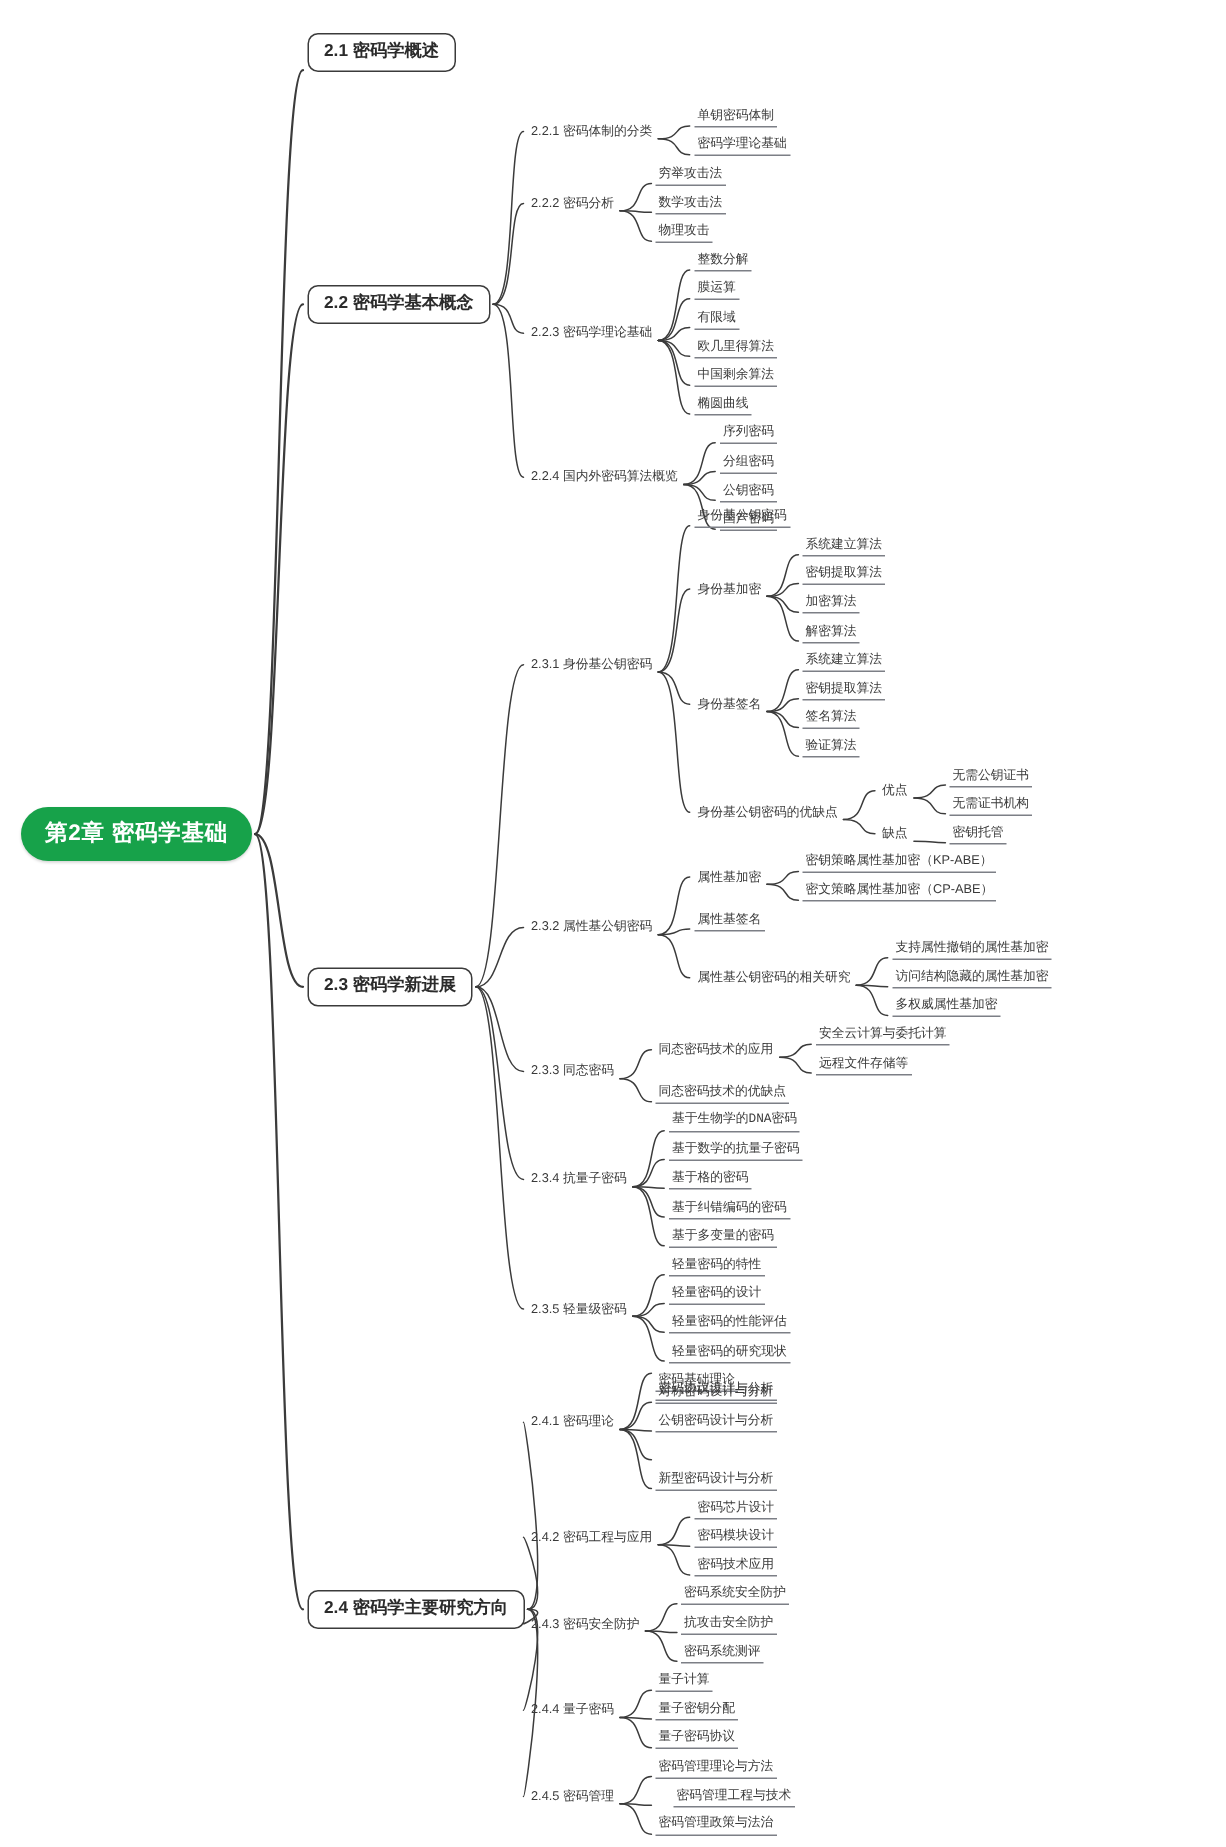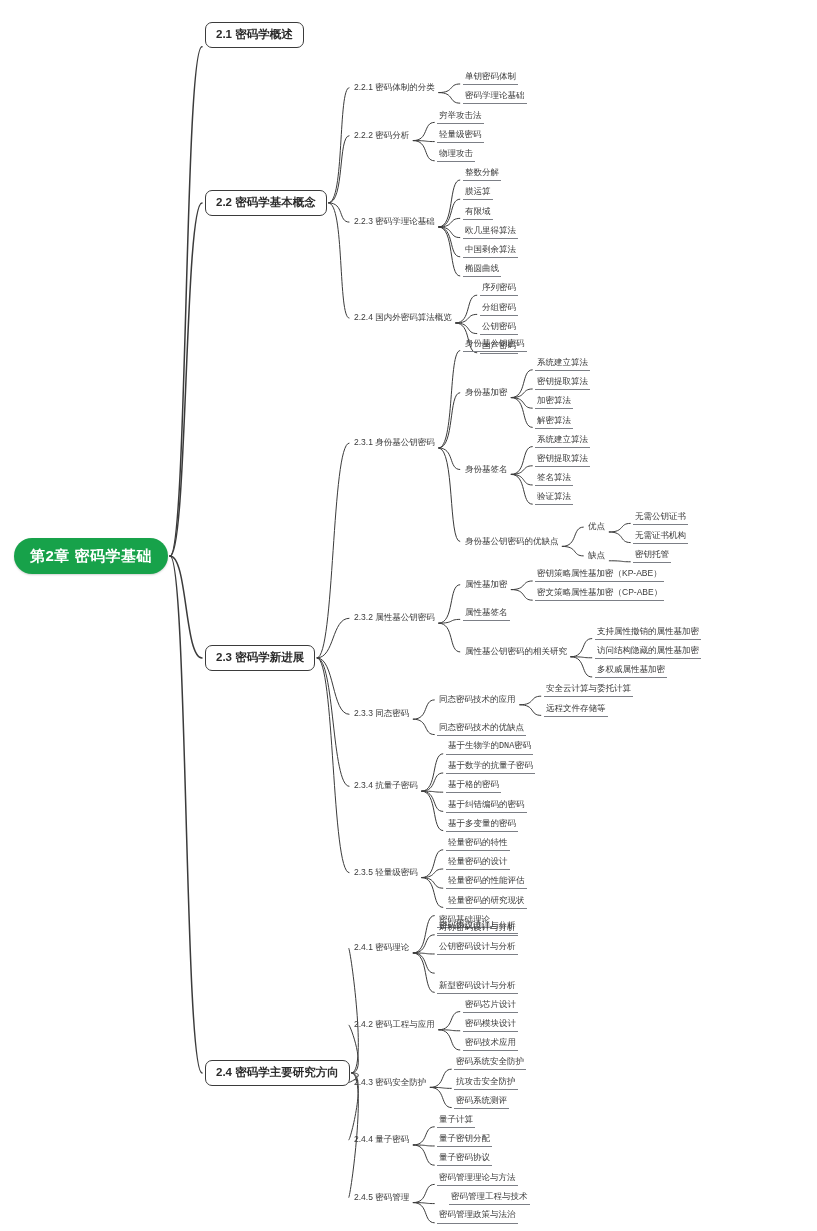--- a/index.html
+++ b/index.html
@@ -121,21 +121,21 @@
     </svg>
   <div id="nodes">
       <div class="node n-root" style="left: 14px; top: 538px;">第2章 密码学基础</div>
       <div class="node n-l1" style="left: 205px; top: 22px;">2.1 密码学概述</div>
       <div class="node n-l1" style="left: 205px; top: 190px;">2.2 密码学基本概念</div>
       <div class="node n-l2" style="left: 352px; top: 82px;">2.2.1 密码体制的分类</div>
       <div class="node n-l3" style="left: 463px; top: 71px;">单钥密码体制</div>
       <div class="node n-l3" style="left: 463px; top: 90px;">密码学理论基础</div>
       <div class="node n-l2" style="left: 352px; top: 130px;">2.2.2 密码分析</div>
       <div class="node n-l3" style="left: 437px; top: 110px;">穷举攻击法</div>
-      <div class="node n-l3" style="left: 437px; top: 129px;">轻量级密码</div>
+      <div class="node n-l3" style="left: 437px; top: 129px;">数学攻击法</div>
       <div class="node n-l3" style="left: 437px; top: 148px;">物理攻击</div>
       <div class="node n-l2" style="left: 352px; top: 216px;">2.2.3 密码学理论基础</div>
       <div class="node n-l3" style="left: 463px; top: 167px;">整数分解</div>
       <div class="node n-l3" style="left: 463px; top: 186px;">膜运算</div>
       <div class="node n-l3" style="left: 463px; top: 206px;">有限域</div>
       <div class="node n-l3" style="left: 463px; top: 225px;">欧几里得算法</div>
       <div class="node n-l3" style="left: 463px; top: 244px;">中国剩余算法</div>
       <div class="node n-l3" style="left: 463px; top: 263px;">椭圆曲线</div>
       <div class="node n-l2" style="left: 352px; top: 312px;">2.2.4 国内外密码算法概览</div>
       <div class="node n-l3" style="left: 480px; top: 282px;">序列密码</div>

